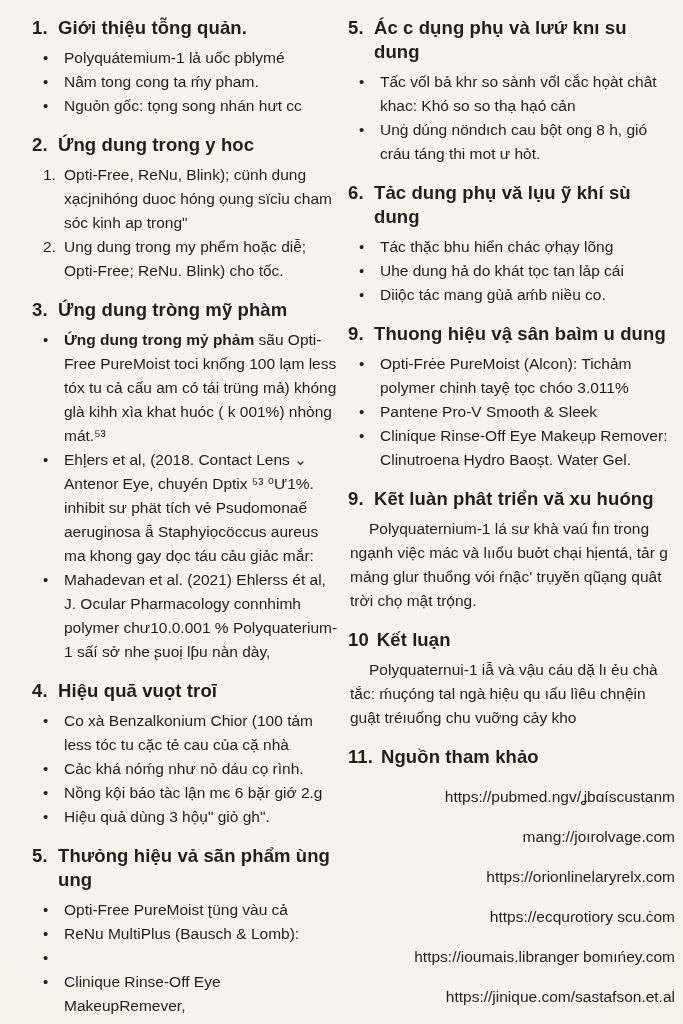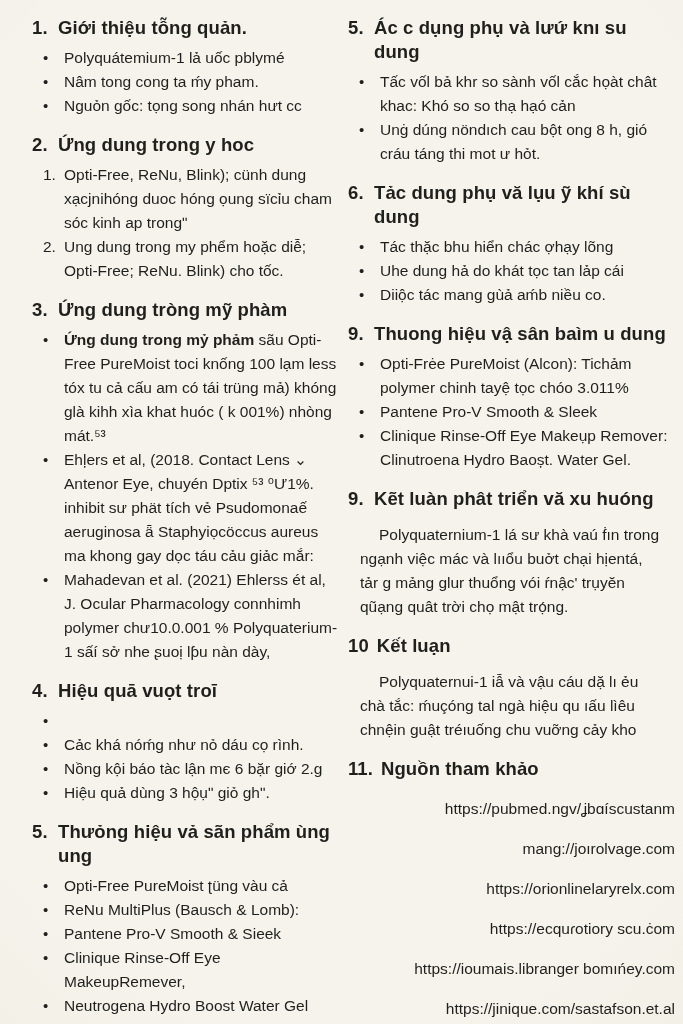--- a/index.html
+++ b/index.html
@@ -44,21 +44,21 @@
     flex: 0 0 21px;
     text-align: left;
   }
   .item.bullet .marker { font-size: 15px; }
   .item .text { flex: 1; }
 
   .para {
     font-size: 15.5px;
     line-height: 24px;
     text-indent: 19px;
-    margin: 12px;
+    margin: 2px;
   }
   .linkline {
     font-size: 15.5px;
     line-height: 24.5px;
     word-break: break-all;
     text-align: right;
   }
   .b { font-weight: bold; }
   .i { }
 </style>
@@ -117,20 +117,21 @@
           <span class="text"><span>Mahadevan et al. (2021) Ehlerss ét al, J. Ocular Pharmacology connhimh polymer chư10.0.001 % Polyquaterium-1 sấí sở nhe ʂuoị lƥu nàn dày,</span></span>
         </div>
       </section>
       <section class="doc-section">
         <h2 class="section-heading">
           <span class="section-number">4.</span>
           <span class="section-title">Hiệu quā vuọt troī</span>
         </h2>
         <div class="item bullet">
           <span class="marker">•</span>
+          <span class="text"><span>Co xà Benzalkonium Chior (100 tảm less tóc tu cặc tẻ cau của cặ nhà</span></span>
         </div>
         <div class="item bullet">
           <span class="marker">•</span>
           <span class="text"><span>Cảc khá nóḿg như nỏ dáu cọ rình.</span></span>
         </div>
         <div class="item bullet">
           <span class="marker">•</span>
           <span class="text"><span>Nồng kội báo tàc lận mє 6 bặr giớ 2.g</span></span>
         </div>
         <div class="item bullet">
@@ -146,21 +147,20 @@
         <div class="item bullet">
           <span class="marker">•</span>
           <span class="text"><span>Opti-Free PureMoist ʈüng vàu cả</span></span>
         </div>
         <div class="item bullet">
           <span class="marker">•</span>
           <span class="text"><span>ReNu MultiPlus (Bausch &amp; Lomb):</span></span>
         </div>
         <div class="item bullet">
           <span class="marker">•</span>
-          <span class="text"><span>Pantene Pro-V Smooth &amp; Sieek</span></span>
         </div>
         <div class="item bullet">
           <span class="marker">•</span>
           <span class="text"><span>Clinique Rinse-Off Eye MakeupRemever,</span></span>
         </div>
         <div class="item bullet">
           <span class="marker">•</span>
           <span class="text"><span>Neutrogena Hydro Boost Water Gel</span></span>
         </div>
       </section>

